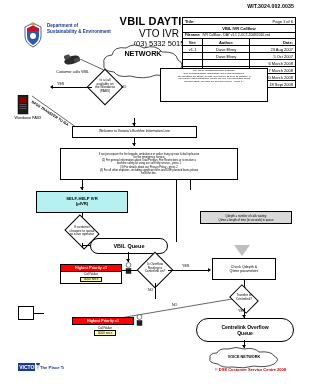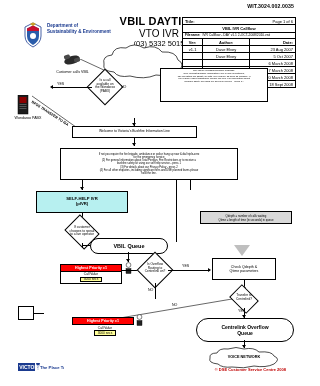--- a/index.html
+++ b/index.html
@@ -146,20 +146,21 @@
       <circle cx="26" cy="12" r="1.1" fill="#000"></circle>
     </svg>
 </div>
 
 <div class="abs" style="left:100px;top:44px;width:86px;height:36px;">
   <svg width="86" height="36" viewBox="0 0 86 36">
     <path d="M14 28 Q2 27 4 20 Q2 12 12 11 Q14 2 26 4 Q34 -2 44 4 Q56 0 62 8 Q76 7 78 16 Q86 20 78 28 Q70 33 56 31 Q44 36 30 32 Q18 34 14 28 Z" fill="#fff" stroke="#000" stroke-width="0.7"></path>
   </svg>
 </div>
 <div class="abs" style="left:100px;top:50px;width:86px;text-align:center;font-size:7.2px;font-weight:bold;line-height:1.2;">
+  <div>NETWORK</div>
 </div>
 
 <div class="abs box" style="left:160px;top:68px;width:108px;height:34px;font-size:2.4px;padding:1px 2px;flex-direction:column;justify-content:flex-start;">
   <div style="white-space:pre-line;text-align:center;">Play Some Message/bushfire message.
 "The nearest Bushfire Information Line is now operational,
 call operators will assist you with your enquiry as soon as possible. If
 you require urgent assistance please call 000. For information about
 bushfire safety fall using our self help service - press 1."</div>
 </div>
 

